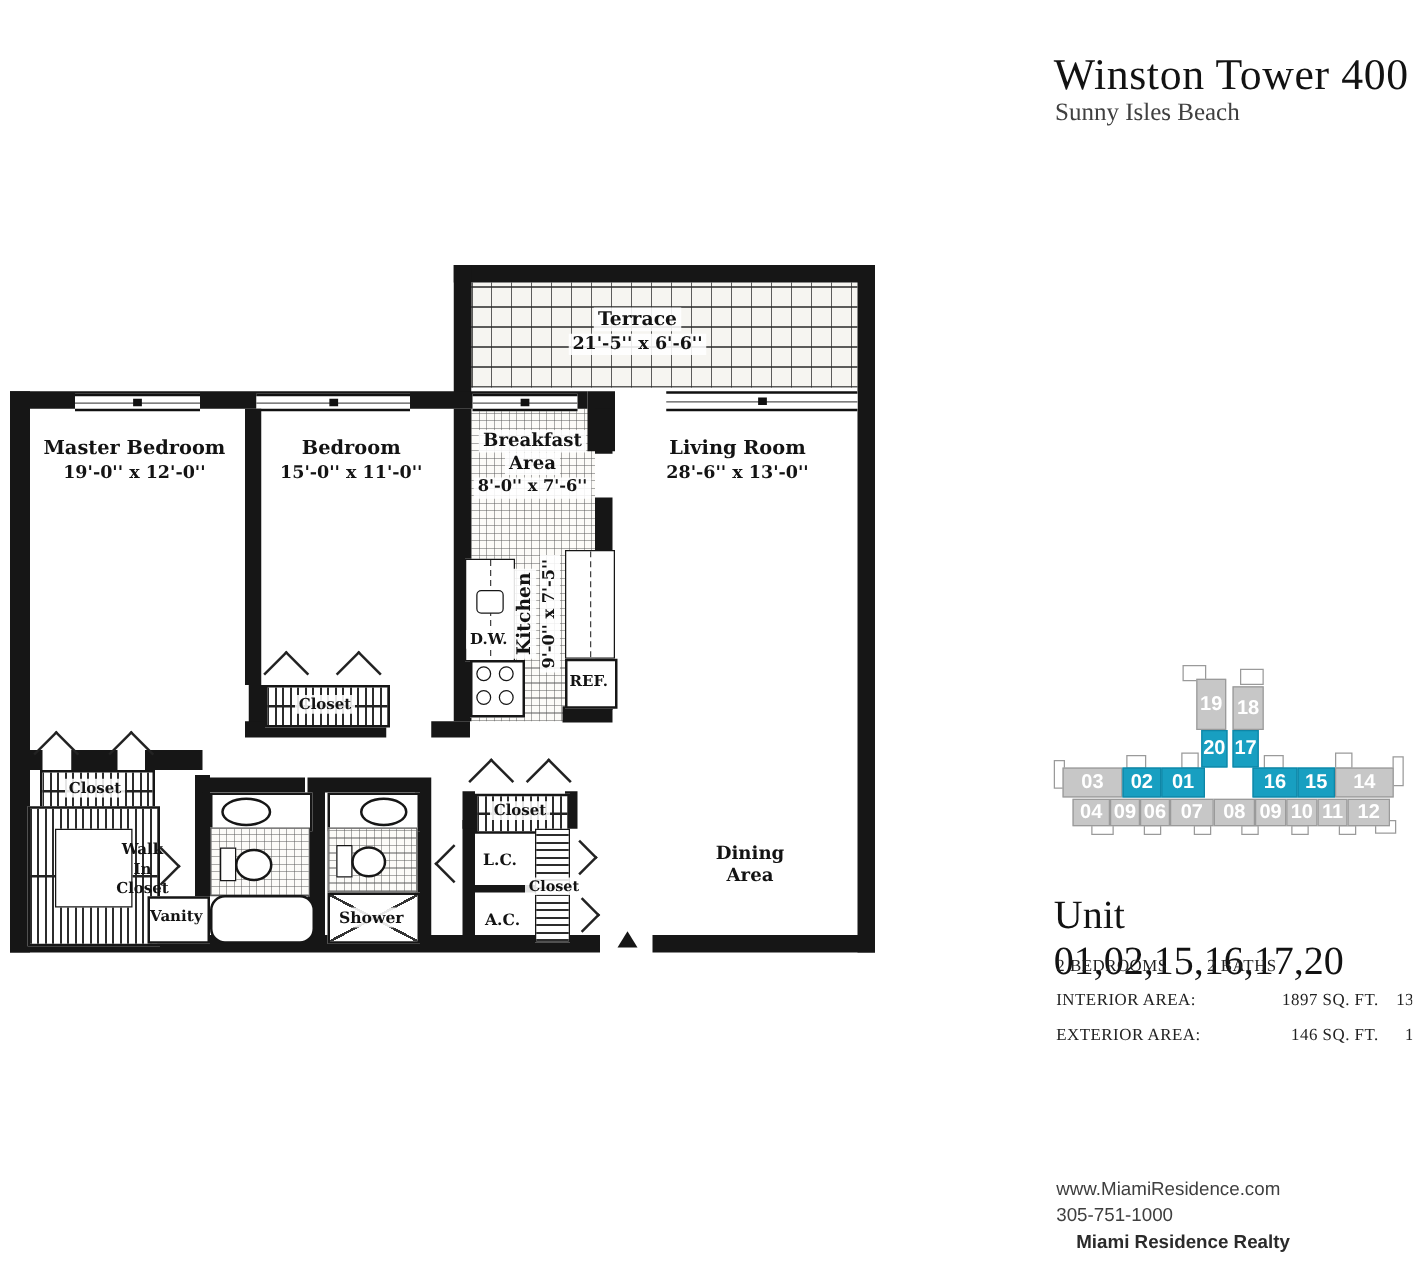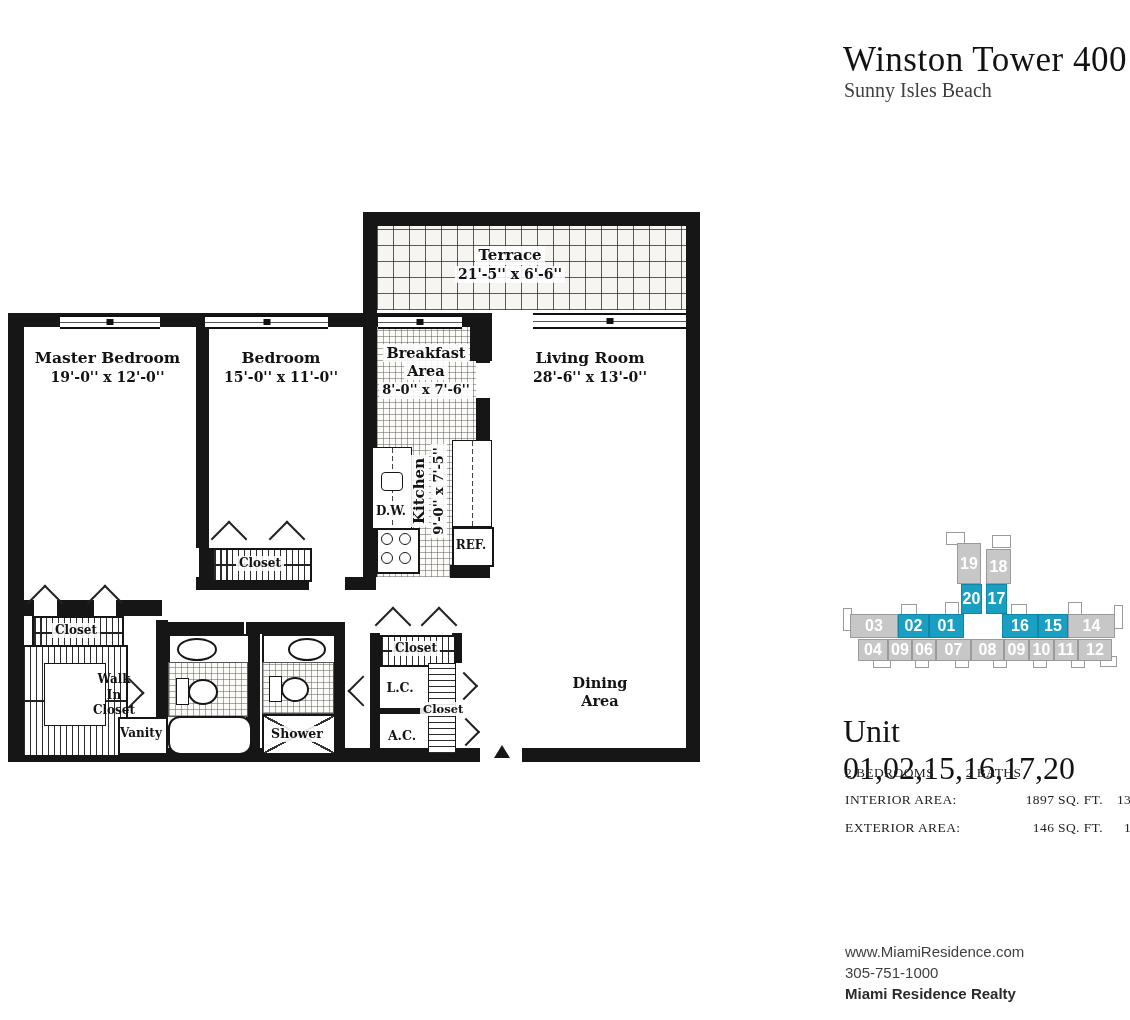--- a/index.html
+++ b/index.html
@@ -34,21 +34,21 @@
   .chip{background:rgba(255,255,255,.88);padding:0 3px;display:inline-block;}
   .tri{position:absolute;width:0;height:0;border-left:8px solid transparent;border-right:8px solid transparent;border-bottom:13px solid #161616;}
   
   .title{position:absolute;left:843px;top:40px;font-size:35px;color:#121212;letter-spacing:.5px;}
   .subtitle{position:absolute;left:844px;top:79px;font-size:20px;color:#404040;}
   .unit-title{position:absolute;left:843px;top:713px;font-size:32px;color:#121212;}
   .spec{position:absolute;left:845px;font-size:13.5px;color:#222;letter-spacing:.4px;}
   .spec .col-sqft{position:absolute;left:143px;width:115px;text-align:right;}
   .spec .col-m2{position:absolute;left:268px;width:46px;text-align:right;}
   .footer{position:absolute;left:845px;top:941px;font-family:"Liberation Sans",sans-serif;font-size:15px;color:#3f3f3f;line-height:21px;}
-  .footer .bold{font-weight:bold;color:#2b2b2b;}
+  .footer .bold{font-weight:bold;color:#2b2b2b;margin-left:16px;}
   
   #keyplan{position:absolute;left:843px;top:532px;width:280px;height:140px;}
   .ku{position:absolute;background:#c7c7c7;border:1.5px solid #9a9a9a;color:#fff;
       font-family:"Liberation Sans",sans-serif;font-weight:bold;font-size:16px;
       display:flex;align-items:center;justify-content:center;box-sizing:border-box;z-index:2;}
   .ku.hl{background:var(--accent,#189fc1);border-color:#0f86a6;}
   .kd{position:absolute;background:#fff;border:1.5px solid #9a9a9a;box-sizing:border-box;z-index:1;}
   .ku-19{left:114px;top:11px;width:24px;height:41px}.ku-18{left:143px;top:17px;width:25px;height:35px}
   .ku-20{left:118px;top:52px;width:21px;height:30px}.ku-17{left:143px;top:52px;width:21px;height:30px}
   .ku-03{left:7px;top:82px;width:48px;height:24px}.ku-02{left:55px;top:82px;width:31px;height:24px}

